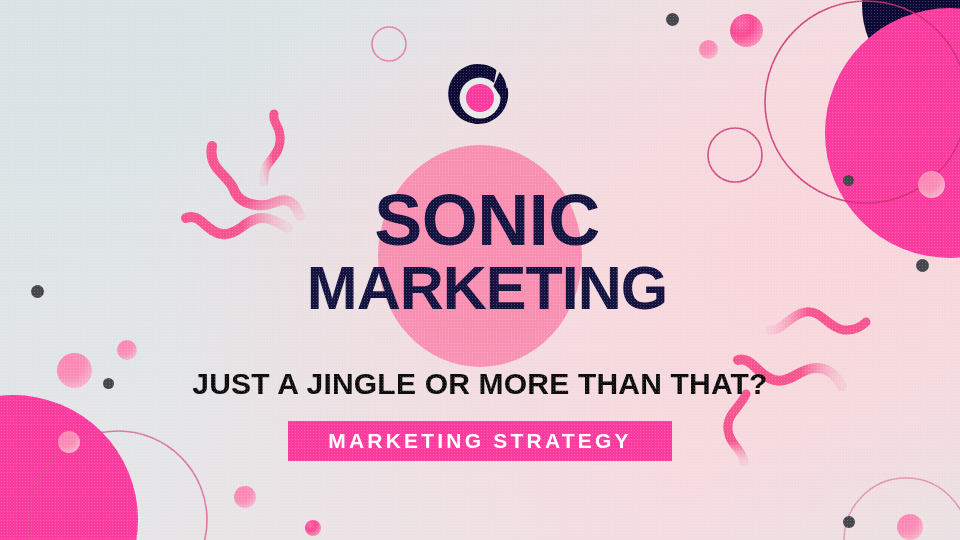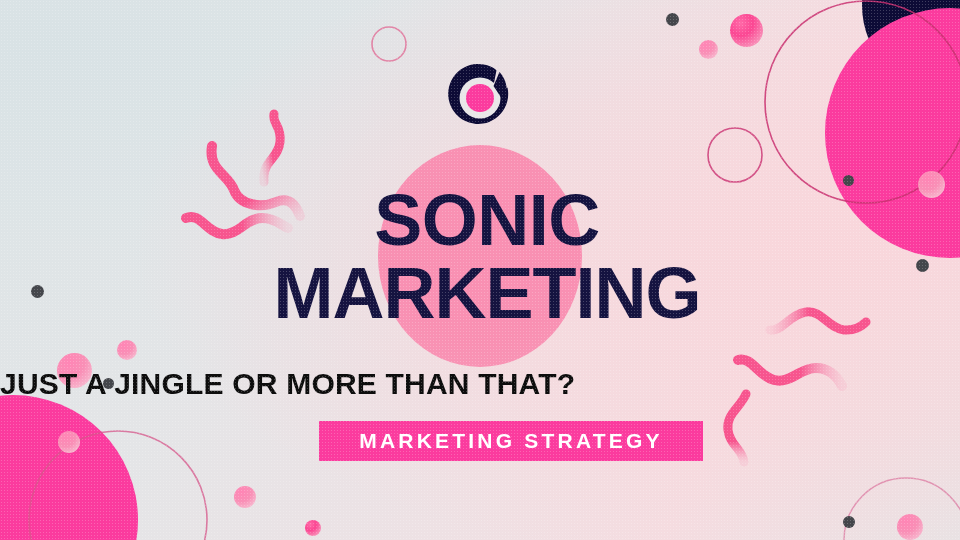--- a/index.html
+++ b/index.html
@@ -80,48 +80,47 @@
   .title-line {
     display: block;
     color: #151340;
     font-weight: 700;
     font-size: 72px;
     line-height: 0.96;
     letter-spacing: -0.5px;
     white-space: nowrap;
   }
   .title-line.line2 {
-    font-size: 72px;
+    font-size: 61px;
     letter-spacing: -1px;
     margin-top: 4px;
   }
   #subtitle {
     position: absolute;
     left: 0; right: 0;
     top: 367px;
     z-index: 40;
-    text-align: left;
+    text-align: center;
     color: #0d0d0d;
     font-weight: 700;
     font-size: 30px;
     letter-spacing: 0.2px;
     white-space: nowrap;
   }
   #badge {
     position: absolute;
     left: 288px;
     top: 421px;
     width: 384px;
     height: 40px;
     z-index: 40;
     background: #fb3b9e;
     display: flex;
     align-items: center;
     justify-content: center;
-    margin-left: 31px;
   }
   #badge-label {
     color: #ffffff;
     font-weight: 700;
     font-size: 21px;
     letter-spacing: 3.2px;
     white-space: nowrap;
   }
 </style>
 </head>

